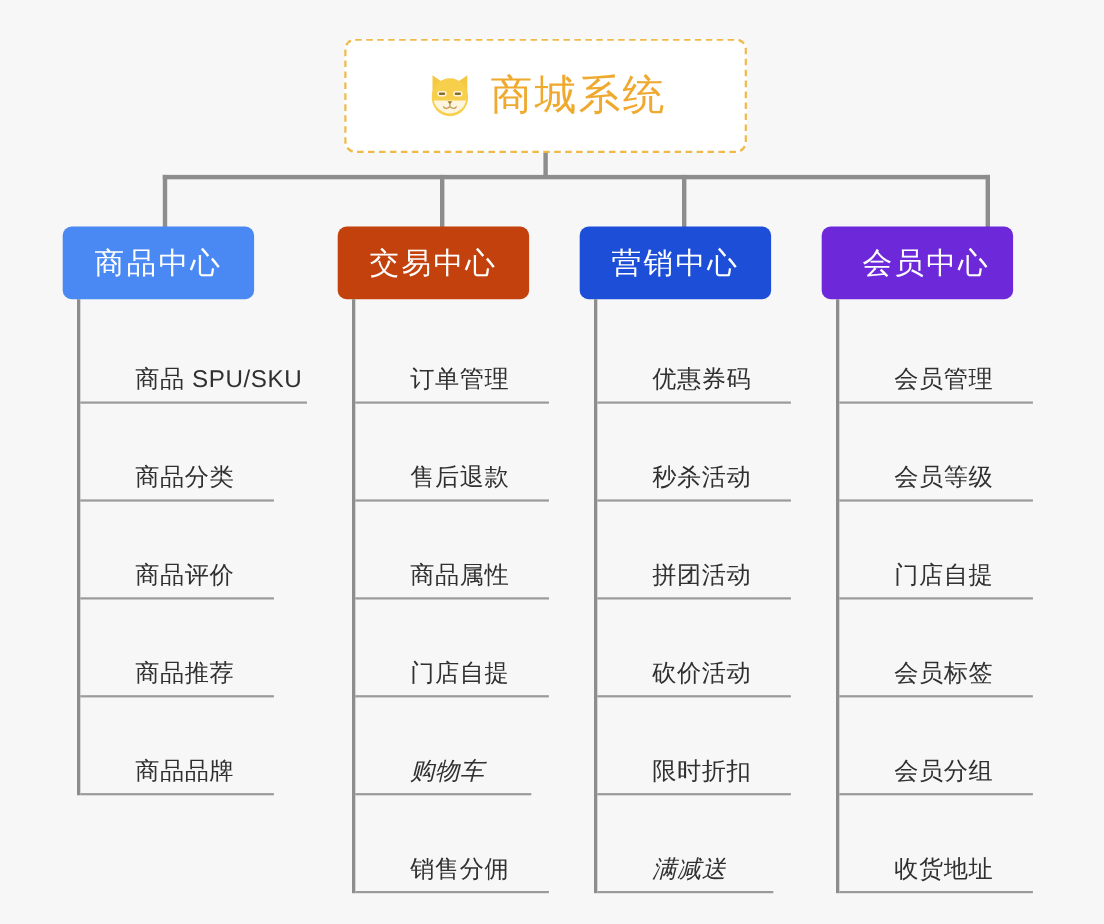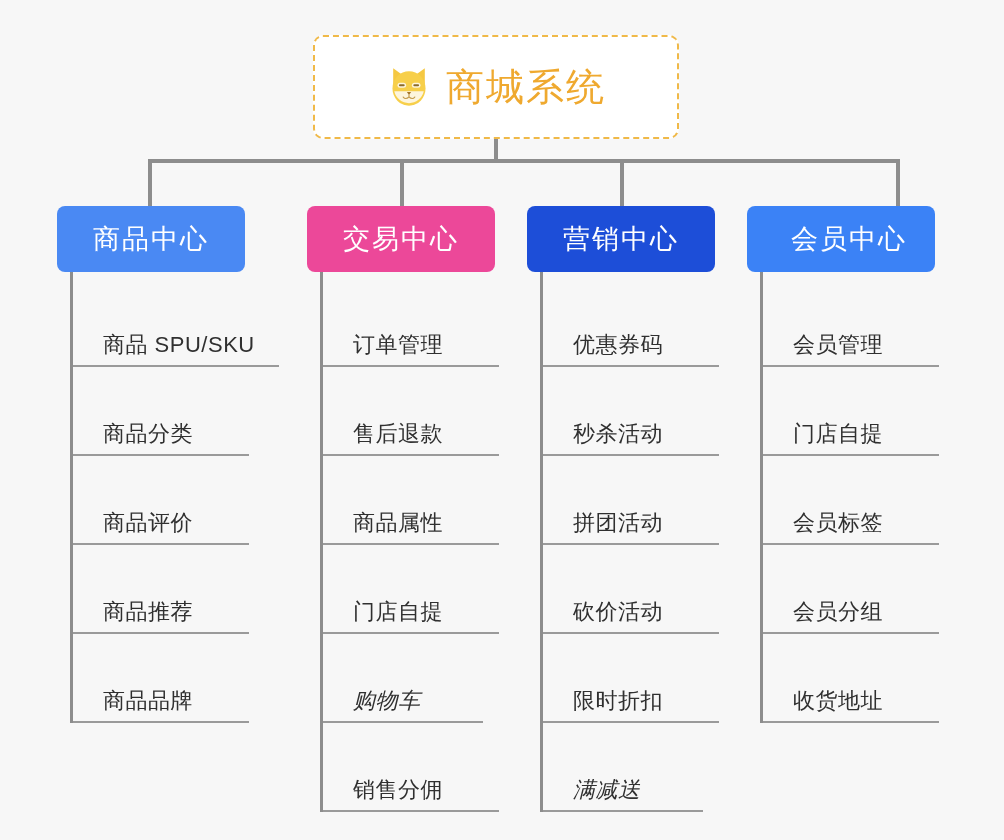--- a/index.html
+++ b/index.html
@@ -52,21 +52,21 @@
   .conn-h { height: 4px; }
 
   
   .column {
     position: absolute;
     top: 206px;
     width: 220px;
   }
 
   .cat-box {
-    width: 188px;
+    width: 174px;
     height: 66px;
     border-radius: 8px;
     display: flex;
     align-items: center;
     justify-content: center;
     color: #ffffff;
     font-size: 27px;
     letter-spacing: 2px;
     white-space: nowrap;
   }
@@ -79,20 +79,21 @@
     padding-top: 6px;
   }
 
   .leaf {
     position: relative;
     height: 89px;
     display: flex;
     align-items: flex-end;
     border-bottom: 2px solid #9a9a9a;
     width: 176px;
+    padding-left: 20px;
   }
   .leaf-label {
     font-size: 22px;
     color: #303030;
     padding-left: 30px;
     padding-bottom: 5px;
     white-space: nowrap;
     letter-spacing: 0.5px;
   }
 
@@ -153,21 +154,21 @@
       <div class="leaf">
           <span class="leaf-label">商品推荐</span>
         </div>
       <div class="leaf">
           <span class="leaf-label">商品品牌</span>
         </div>
     </div>
   </div>
 
   <div class="column" style="left:307px;">
-    <div class="cat-box" style="background:#ec4899;">
+    <div class="cat-box" style="background:#c2410c;">
       <span>交易中心</span>
     </div>
     <div class="leaf-list">
       <div class="leaf">
           <span class="leaf-label">订单管理</span>
         </div>
       <div class="leaf">
           <span class="leaf-label">售后退款</span>
         </div>
       <div class="leaf">
@@ -205,28 +206,31 @@
       <div class="leaf">
           <span class="leaf-label">限时折扣</span>
         </div>
       <div class="leaf w-sm">
           <span class="leaf-label">满减送</span>
         </div>
     </div>
   </div>
 
   <div class="column" style="left:747px;">
-    <div class="cat-box" style="background:#3b82f6;padding-left:16px;">
+    <div class="cat-box" style="background:#6d28d9;padding-left:16px;">
       <span>会员中心</span>
     </div>
     <div class="leaf-list">
       <div class="leaf">
           <span class="leaf-label">会员管理</span>
         </div>
       <div class="leaf">
+          <span class="leaf-label">会员等级</span>
+        </div>
+      <div class="leaf">
           <span class="leaf-label">门店自提</span>
         </div>
       <div class="leaf">
           <span class="leaf-label">会员标签</span>
         </div>
       <div class="leaf">
           <span class="leaf-label">会员分组</span>
         </div>
       <div class="leaf">
           <span class="leaf-label">收货地址</span>

